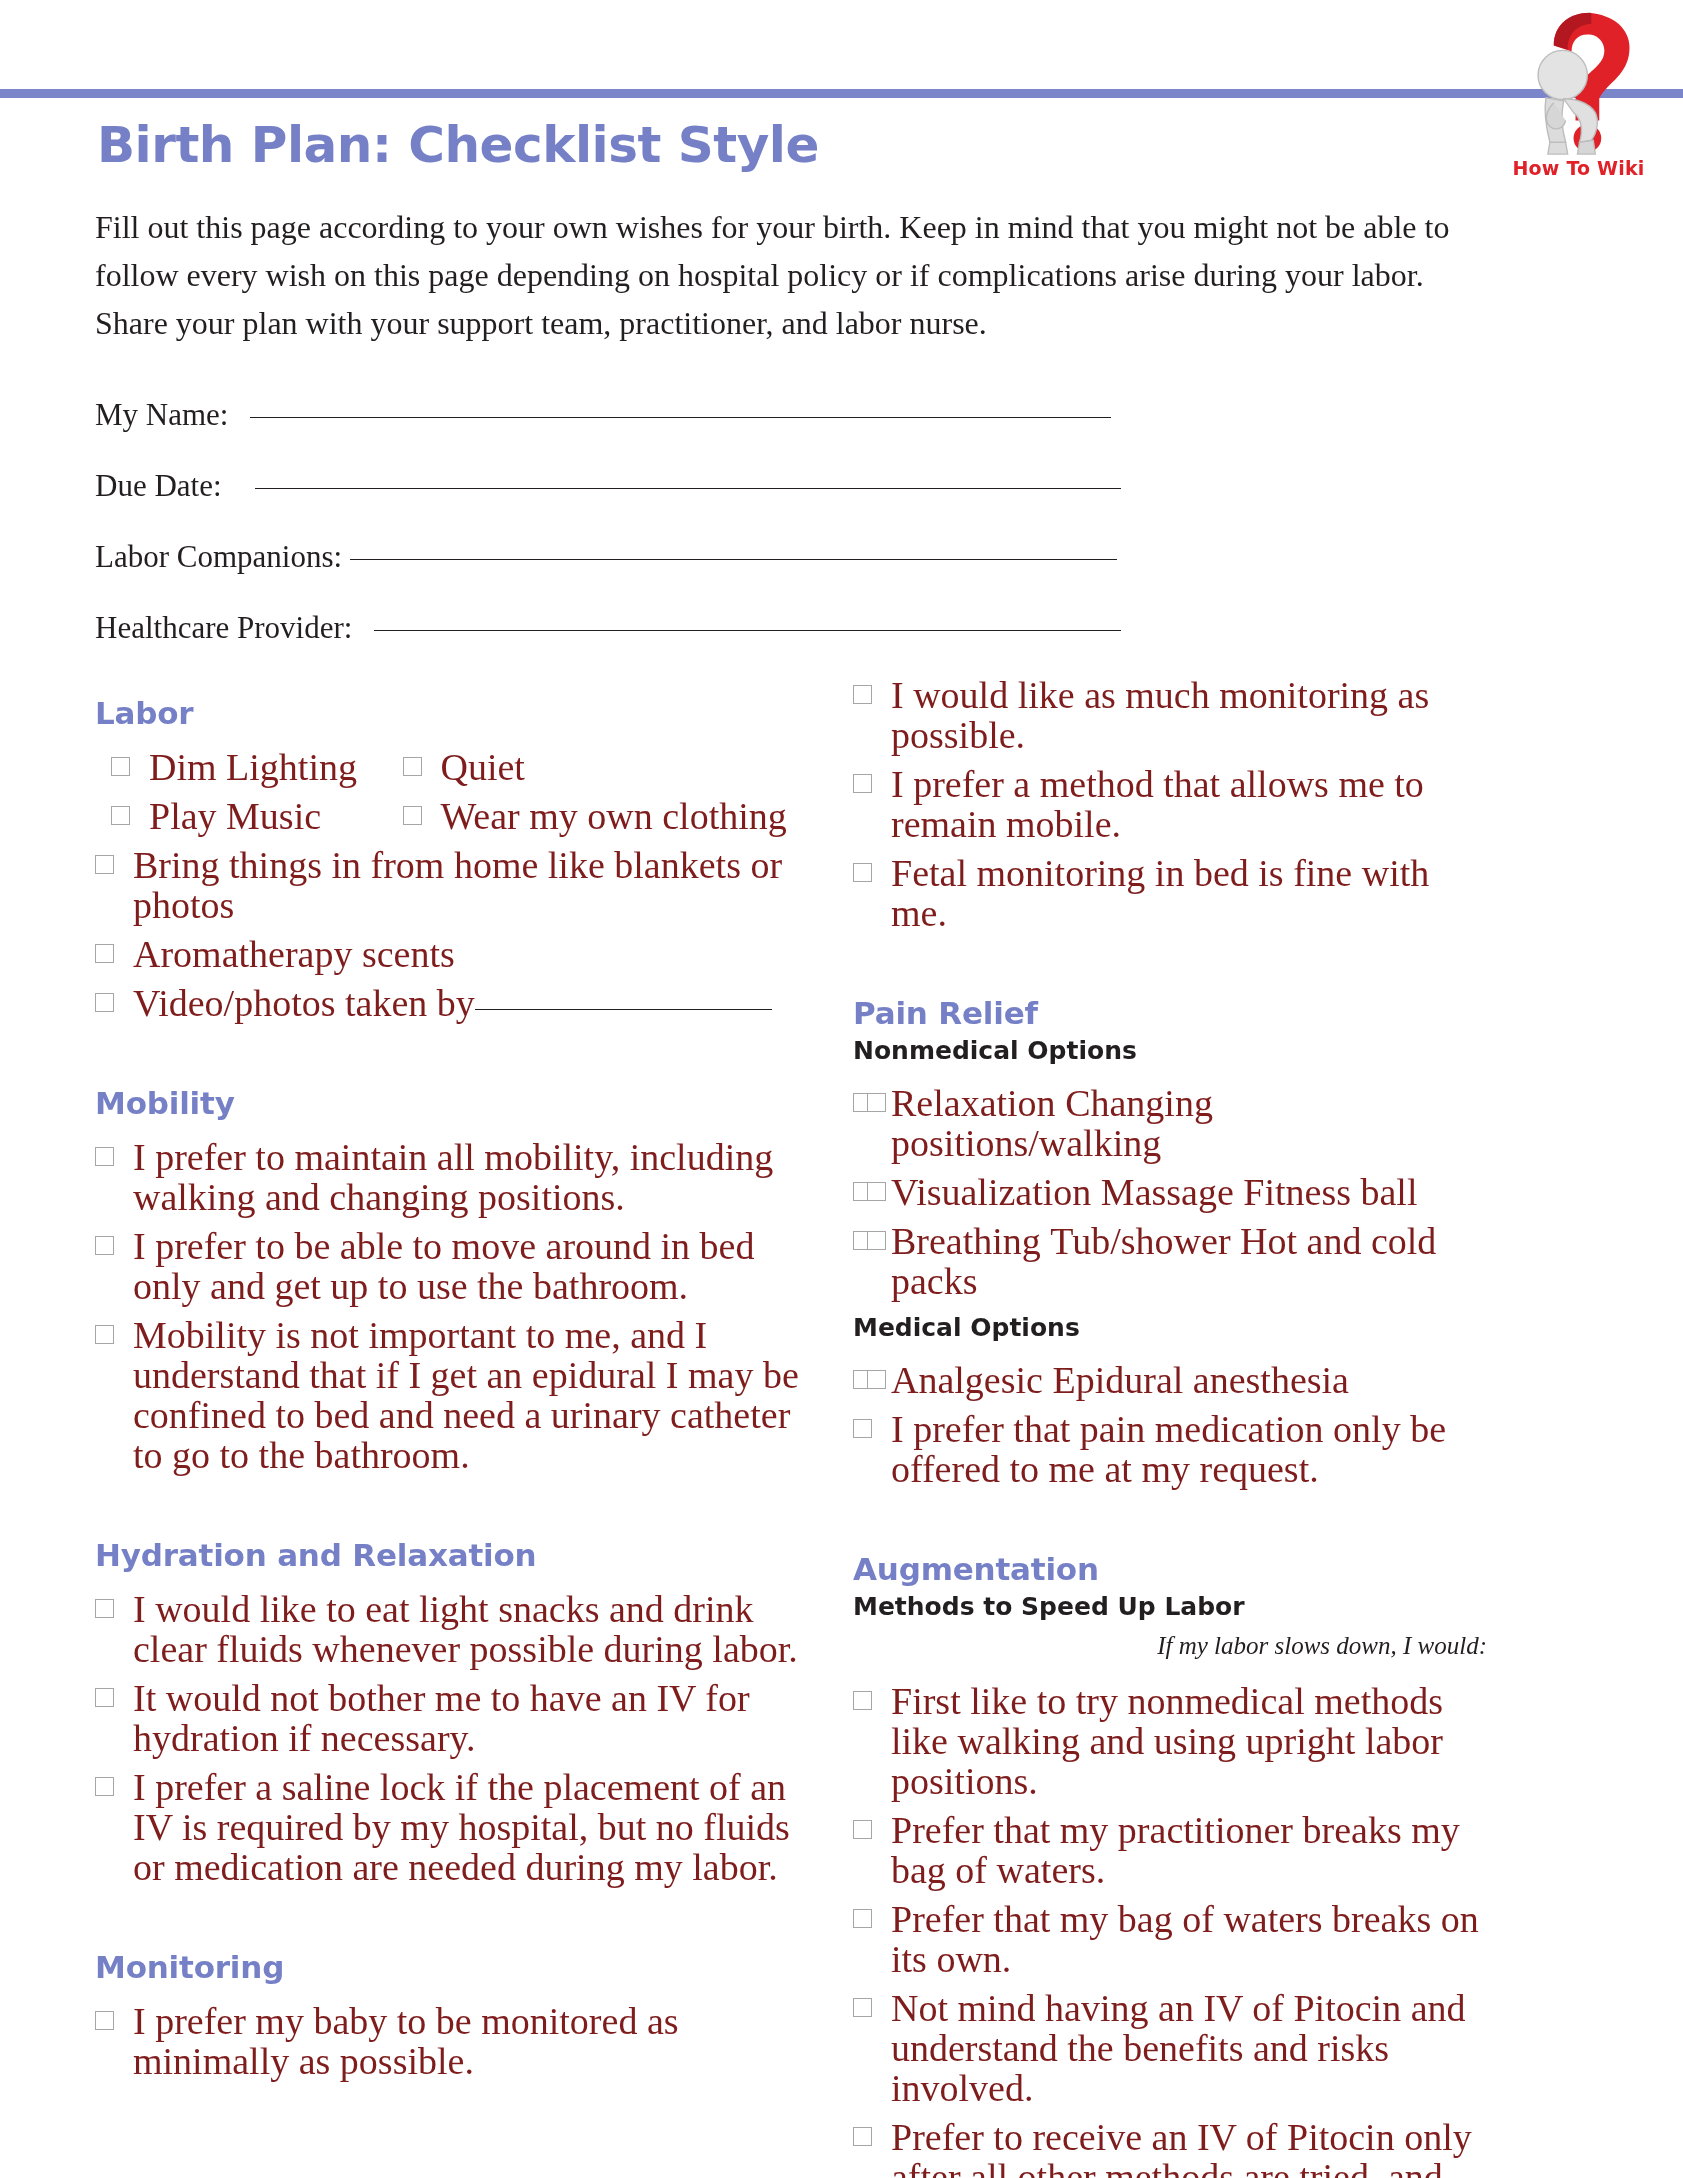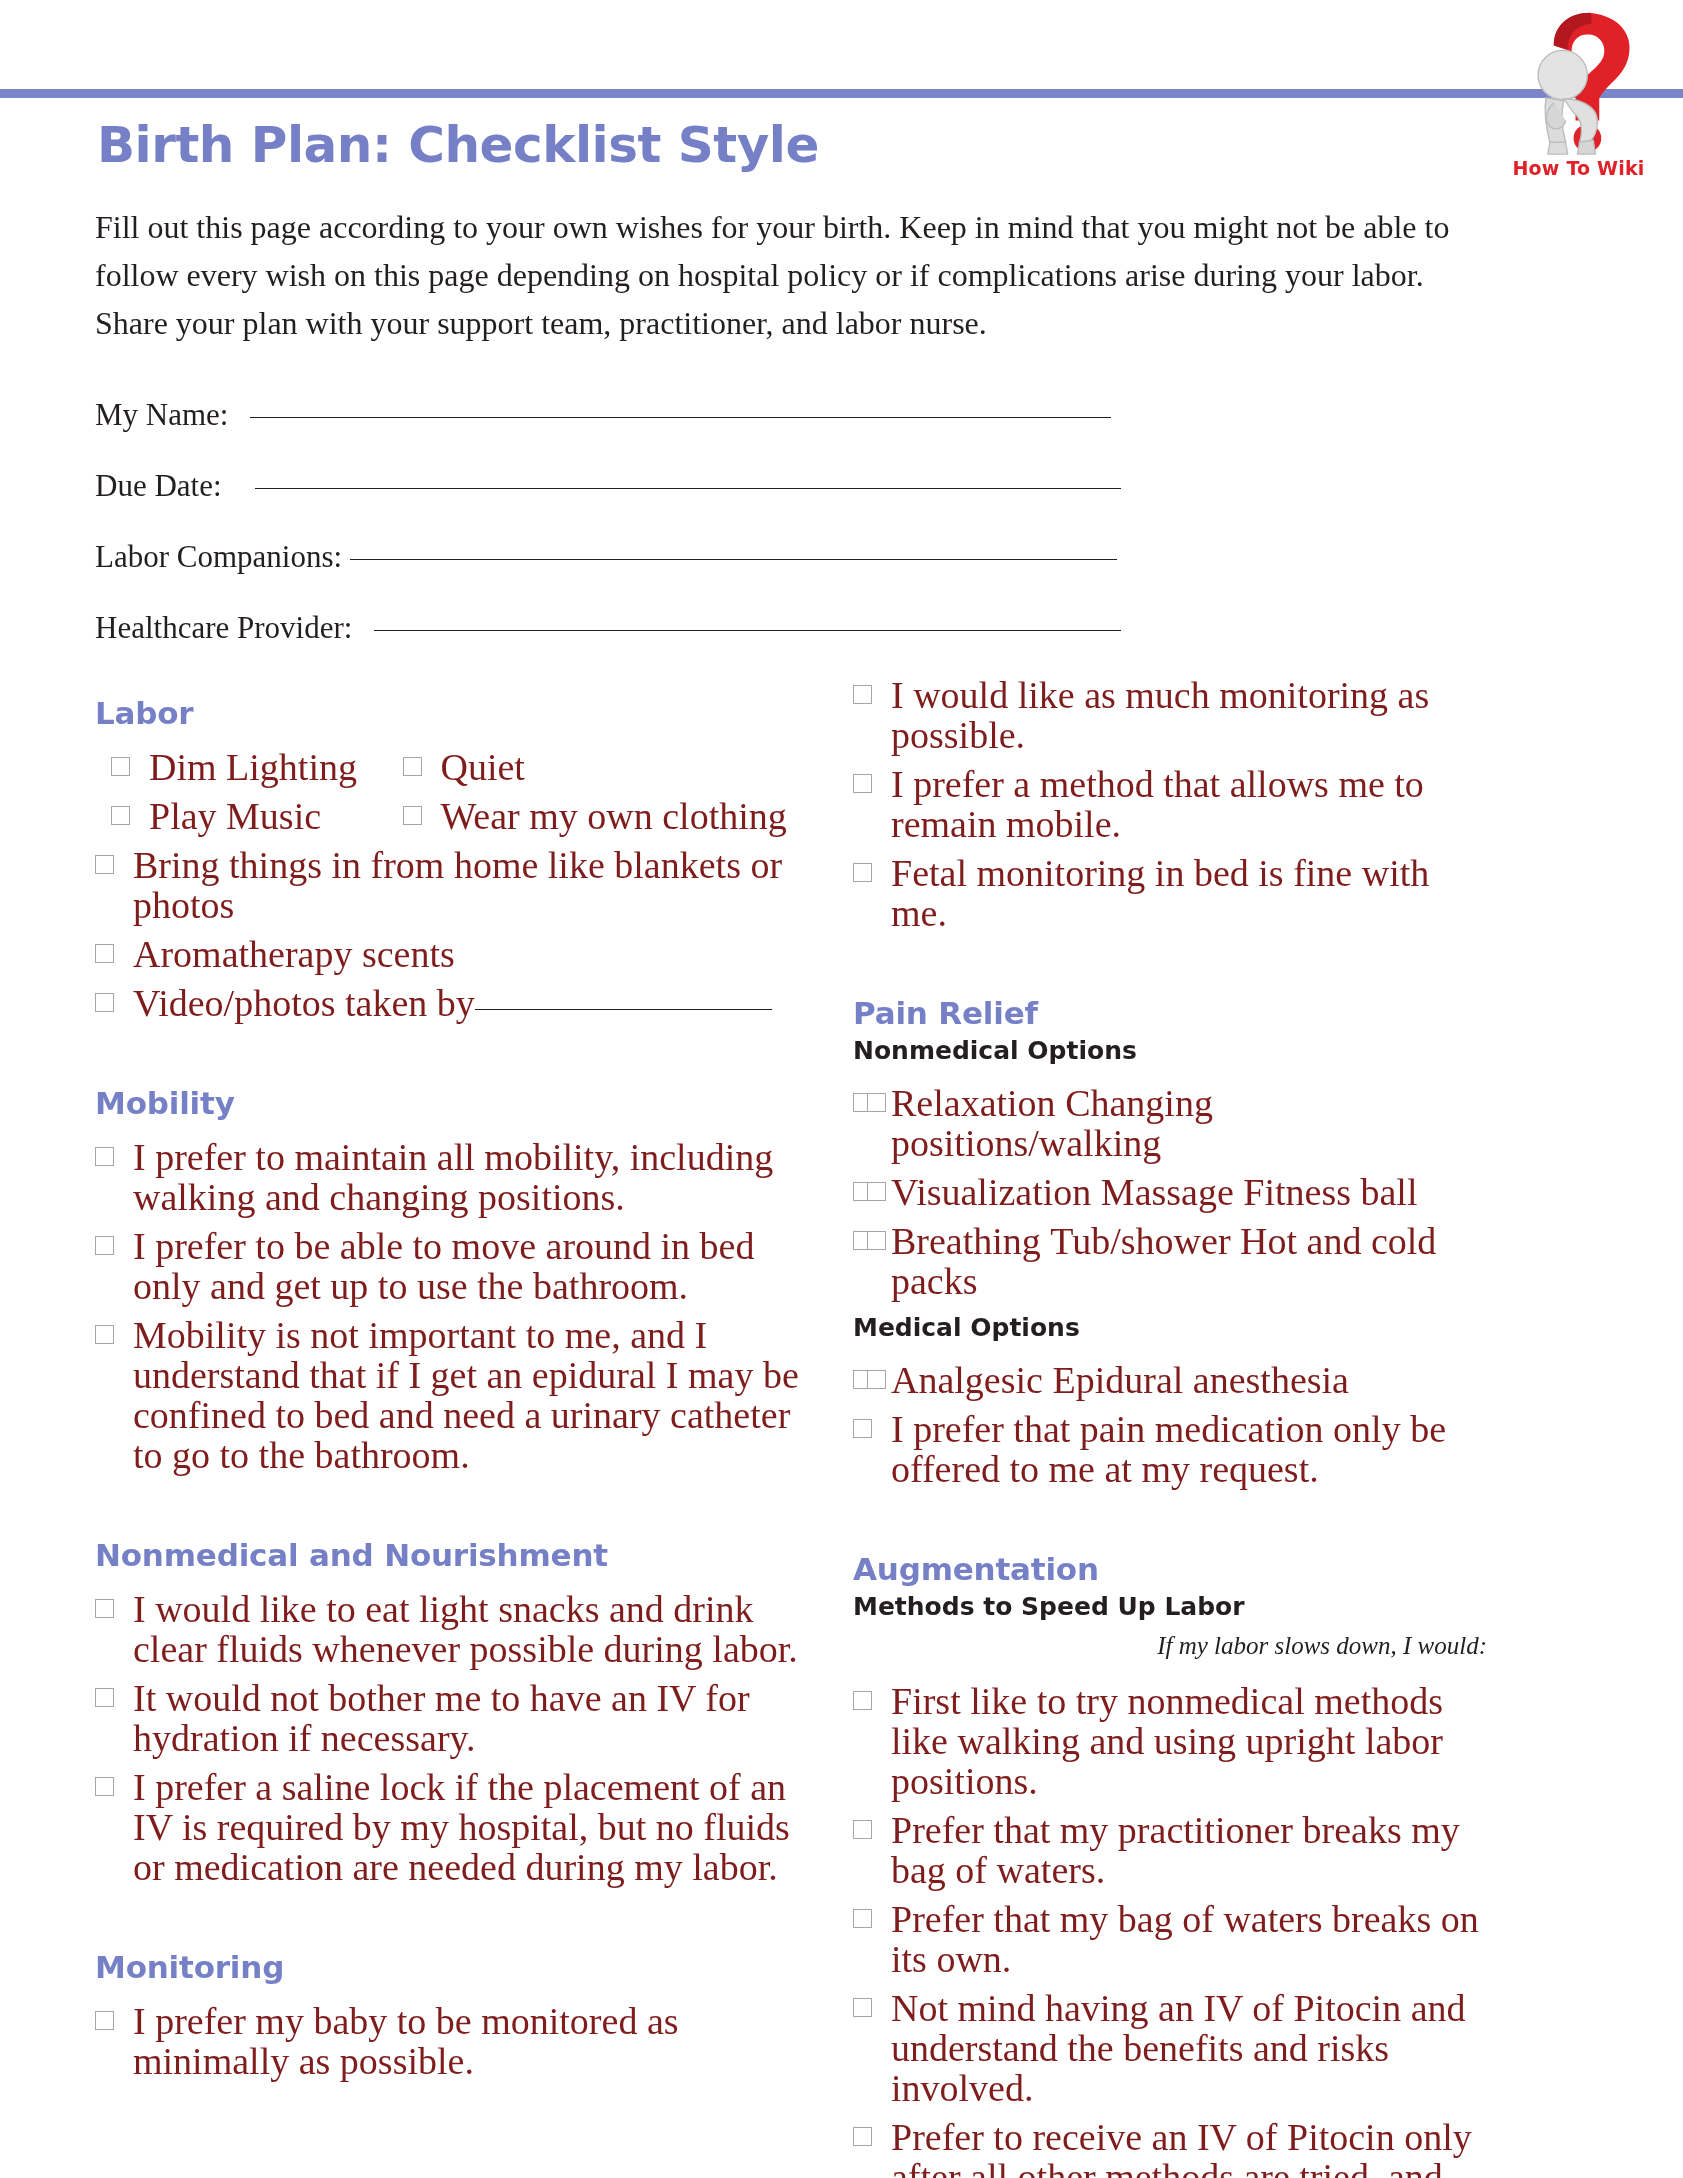--- a/index.html
+++ b/index.html
@@ -300,21 +300,21 @@
         <span>I prefer to be able to move around in bed only and get up to use the bathroom.</span>
       </li>
       <li>
         <span class="box"></span>
         <span>Mobility is not important to me, and I understand that if I get an epidural I may be confined to bed and need a urinary catheter to go to the bathroom.</span>
       </li>
     </ul>
 
     <div class="gap-lg"></div>
 
-    <h2 class="section">Nonmedical and Nourishment</h2>
+    <h2 class="section">Hydration and Relaxation</h2>
     <div class="gap-sm"></div>
     <ul class="checklist">
       <li>
         <span class="box"></span>
         <span>I would like to eat light snacks and drink clear fluids whenever possible during labor.</span>
       </li>
       <li>
         <span class="box"></span>
         <span>It would not bother me to have an IV for hydration if necessary.</span>
       </li>

